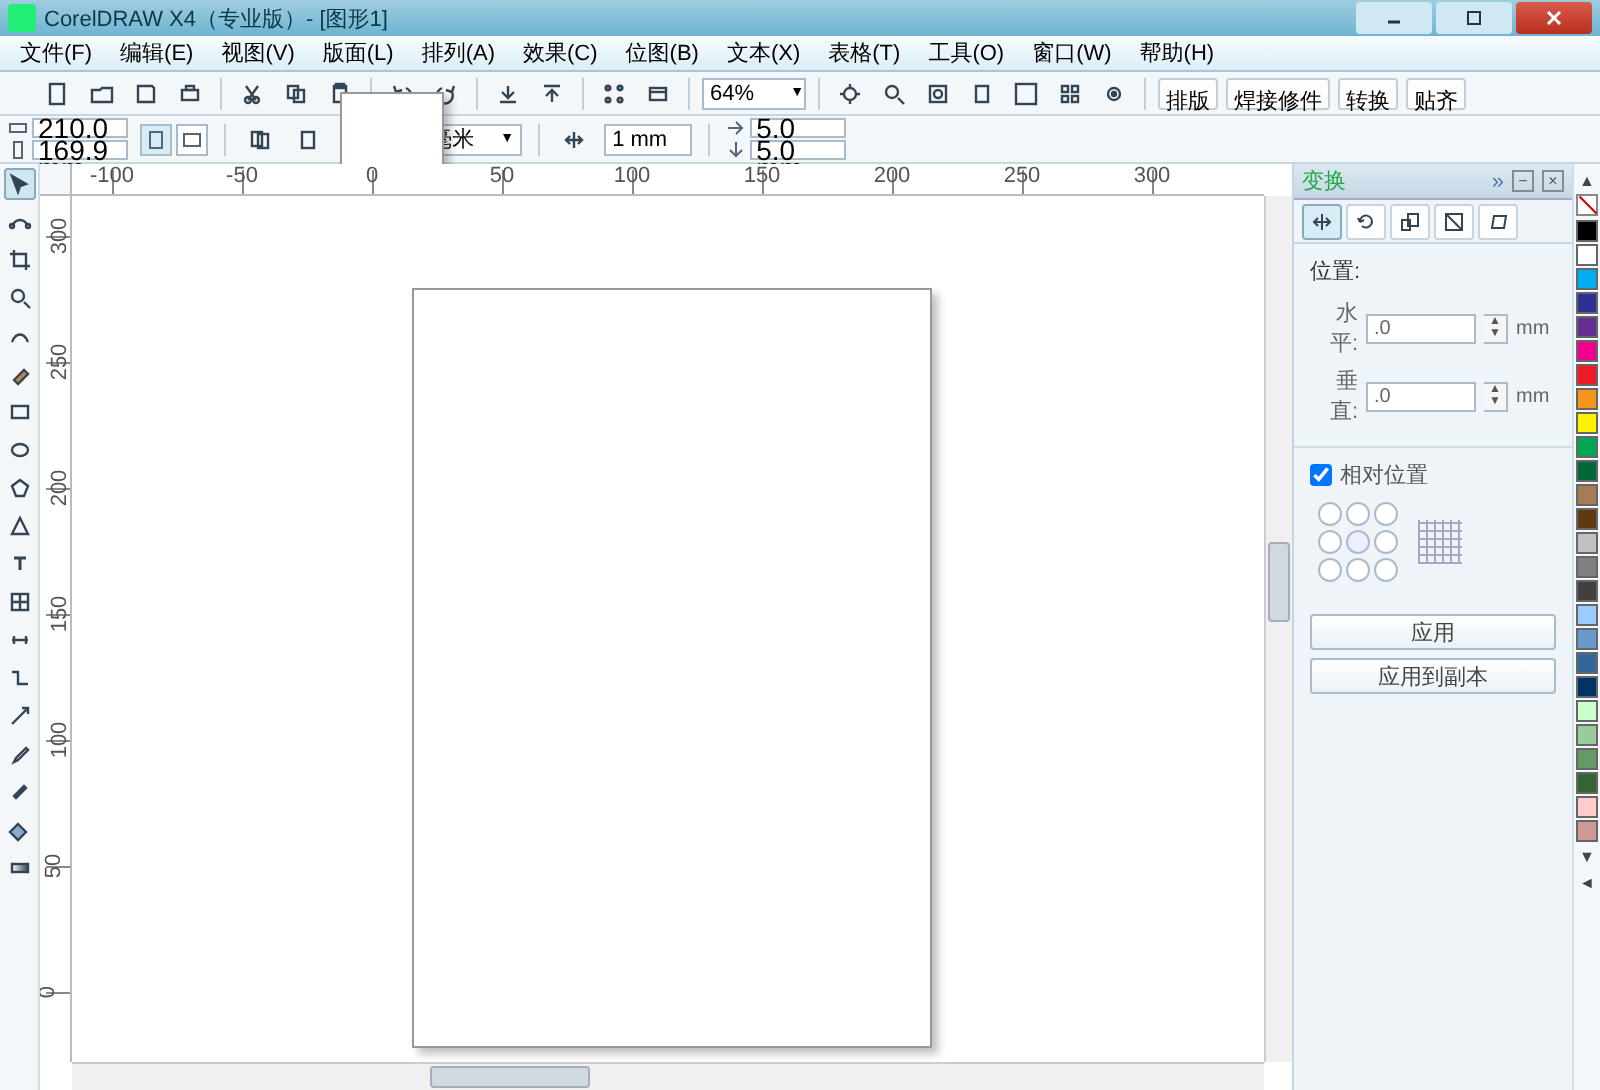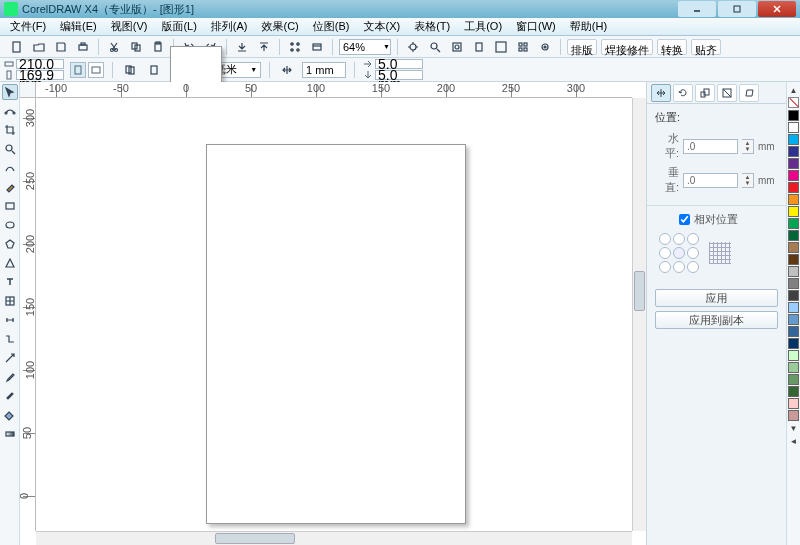--- a/index.html
+++ b/index.html
@@ -13,21 +13,21 @@
 .winbtn.min { background:#cfe8f3; }
 .winbtn.max { background:#cfe8f3; }
 .winbtn.close { background: linear-gradient(#d95b4c,#b82f1f); color:#fff; }
 .winbtn svg { width:10px; height:10px; }
 
 
 .menubar { height: 18px; background: linear-gradient(#f7fbfd,#dbeef7); display:flex; align-items:center; padding-left:6px; gap:6px; border-bottom:1px solid #a8c6d6; }
 .menubar span { padding: 1px 4px; cursor:default; }
 
 
-.toolbar { height: 22px; background: #f3f7fa; border-bottom:1px solid #c7d7e0; display:flex; align-items:center; padding-left:8px; gap:4px; }
+.toolbar { height: 22px; background: #f3f7fa; border-bottom:1px solid #c7d7e0; display:flex; align-items:center; padding-left:20px; gap:4px; }
 .tbtn { width:18px; height:18px; border:1px solid transparent; display:flex; align-items:center; justify-content:center; border-radius:2px; }
 .tbtn svg { width:12px; height:12px; stroke:#345; fill:none; stroke-width:1.2; }
 .tsep { width:1px; height:16px; background:#c0d0da; margin:0 2px; }
 .zoombox { width:52px; height:16px; border:1px solid #abc; font-size:10px; padding-left:3px; display:flex; align-items:center; background:#fff; }
 .textbtn { height:16px; padding:0 3px; border:1px solid #c0d0da; border-radius:2px; display:flex; align-items:center; gap:3px; background:#fdfdfd;flex-direction:column; }
 .textbtn svg { width:10px; height:10px; stroke:#345; fill:none; }
 
 
 .propbar { height: 24px; background:#f3f7fa; border-bottom:1px solid #c7d7e0; display:flex; align-items:center; padding-left:4px; gap:6px; }
 .combo { height:16px; border:1px solid #abc; background:#fff; display:flex; align-items:center; padding:0 3px; font-size:10px; }
@@ -87,21 +87,21 @@
 .docker .tabicons .ti.active { background:#d8ecf5; border-color:#8ab; }
 .docker .tabicons .ti svg { width:12px; height:12px; stroke:#345; fill:none; }
 .docker .section { padding:6px 8px; }
 .docker .section .title { font-size:11px; color:#333; margin-bottom:6px; }
 .docker .row { display:flex; align-items:center; gap:4px; margin-bottom:4px; font-size:10px; color:#666; }
 .docker .row .lbl { width:24px; text-align:right; }
 .docker .row .inp { flex:1; height:15px; border:1px solid #abc; background:#fff; font-size:10px; padding-left:3px; display:flex; align-items:center; }
 .docker .row .spin { width:12px; height:15px; border:1px solid #abc; background:#f5f5f5; border-left:none; display:flex; flex-direction:column; }
 .docker .row .spin div { flex:1; display:flex; align-items:center; justify-content:center; font-size:6px; color:#555; }
 .docker .row .unit { width:20px; font-size:10px; }
-.docker .chk { display:flex; align-items:center; gap:4px; font-size:10px; color:#555;margin-left:24px; }
+.docker .chk { display:flex; align-items:center; gap:4px; font-size:10px; color:#555; }
 .docker .chk input { width:11px; height:11px; }
 .docker .anchorgrid { display:grid; grid-template-columns:repeat(3,12px); grid-template-rows:repeat(3,12px); gap:2px; margin:6px 0 6px 4px; }
 .docker .anchorgrid .cell { border:1px solid #abc; background:#fff; border-radius:6px; }
 .docker .anchorgrid .cell.on { background:#eef; }
 .docker .reficon { width:22px; height:22px; display:inline-block; margin-left:10px; position:relative; }
 .docker .reficon::before { content:""; position:absolute; inset:0; background:repeating-linear-gradient(0deg,#88a 0 1px,transparent 1px 4px), repeating-linear-gradient(90deg,#88a 0 1px,transparent 1px 4px); opacity:.7; }
 .docker .btn { height:18px; border:1px solid #abc; background:linear-gradient(#fff,#eaf1f6); border-radius:2px; display:flex; align-items:center; justify-content:center; font-size:10px; margin:4px 8px; color:#444; }
 .docker .anchor-row { display:flex; align-items:center; }
 </style>
 </head>
@@ -537,20 +537,27 @@
   </div>
 
   <div class="vscroll">
       <div class="thumb"></div>
     </div>
   <div class="hscroll">
       <div class="thumb"></div>
     </div>
 
   <div class="docker">
+    <div class="tabbar">
+      <span class="tname">变换</span>
+      <div class="spacer"></div>
+      <span style="color:#47a;">»</span>
+      <div class="sq">−</div>
+      <div class="sq">×</div>
+    </div>
     <div class="tabicons">
       <div class="ti active">
           <svg viewBox="0 0 12 12">
             <path d="M6 2v8M2 6h8M4 4l-2 2 2 2M8 4l2 2-2 2"></path>
           </svg>
         </div>
       <div class="ti">
           <svg viewBox="0 0 12 12">
             <path d="M3 6a3 3 0 1 1 1 2M3 6l-1-2M3 6l2-1"></path>
           </svg>

